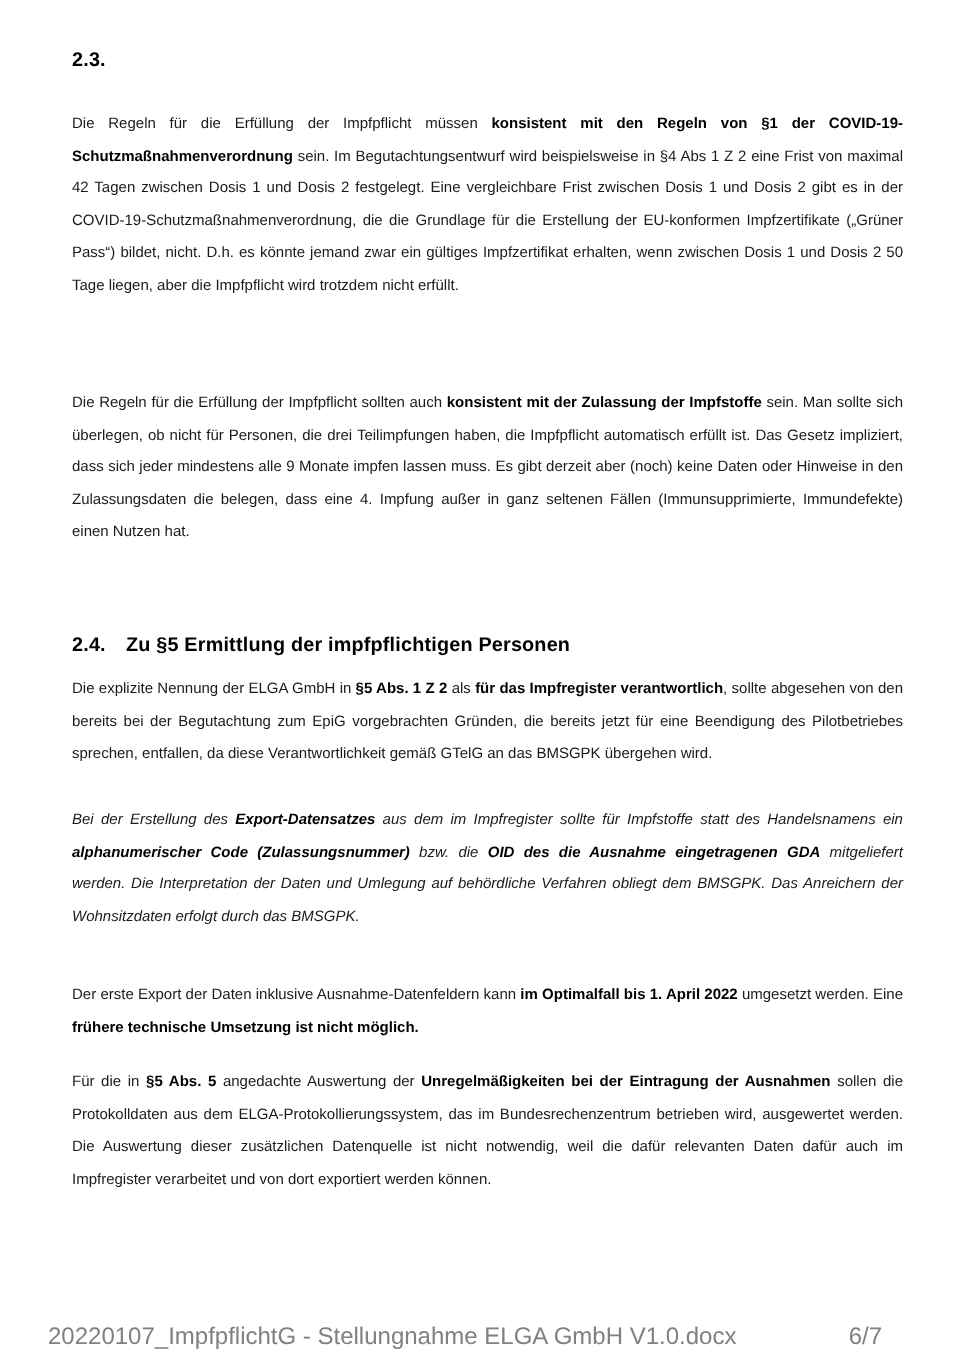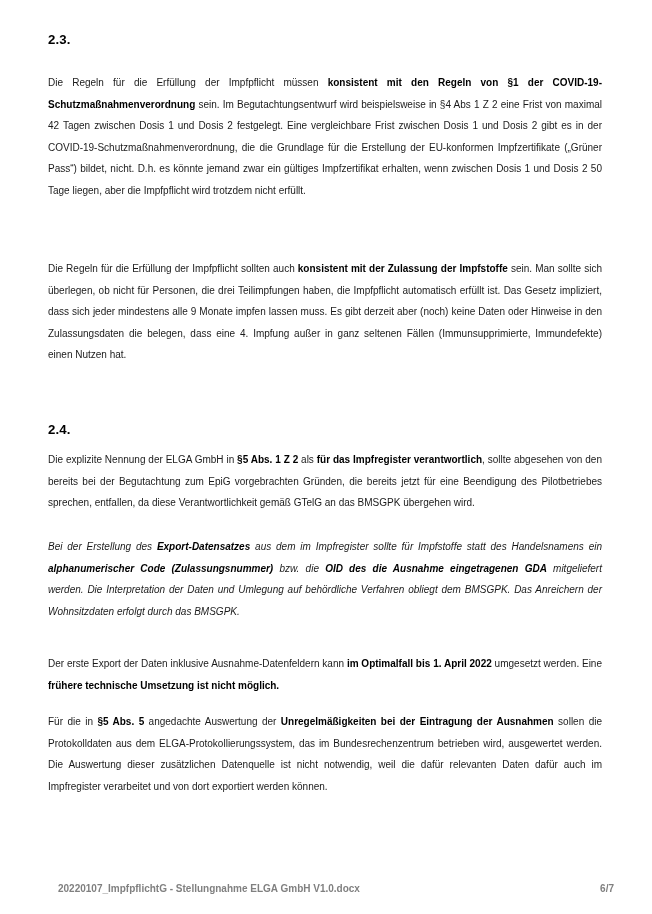--- a/index.html
+++ b/index.html
@@ -63,50 +63,50 @@
   #p1    { top: 44px; }
   #p2    { top: 230px; }
   #h24   { top: 378px; margin-top: 16px; }
   #p3    { top: 421px; }
   #p4    { top: 508px; font-style: italic; }
   #p5    { top: 625px; }
   #p6    { top: 683px; }
 
   .footer {
     position: absolute;
-    left: 58px;
+    left: 32px;
     top: 883px;
     width: 556px;
     display: flex;
     justify-content: space-between;
     align-items: baseline;
-    font-size: 10px;
+    font-size: 16px;
     color: #808080;
     font-family: "Liberation Sans", sans-serif;
-    font-weight: bold;
   }
   .footer .fname { white-space: nowrap; }
   .footer .fpage { white-space: nowrap; }
 </style>
 </head>
 <body>
 
 <div id="page">
   <div class="content">
 
     <h2 class="section-heading blk" id="h23">
       <span class="num">2.3.</span>
     </h2>
 
     <p class="para blk" id="p1"><span>Die Regeln für die Erfüllung der Impfpflicht müssen </span><b>konsistent mit den Regeln von §1 der COVID-19-Schutzmaßnahmenverordnung</b><span> sein. Im Begutachtungsentwurf wird beispielsweise in §4 Abs 1 Z 2 eine Frist von maximal 42 Tagen zwischen Dosis 1 und Dosis 2 festgelegt. Eine vergleichbare Frist zwischen Dosis 1 und Dosis 2 gibt es in der COVID-19-Schutzmaßnahmenverordnung, die die Grundlage für die Erstellung der EU-konformen Impfzertifikate („Grüner Pass“) bildet, nicht. D.h. es könnte jemand zwar ein gültiges Impfzertifikat erhalten, wenn zwischen Dosis 1 und Dosis 2 50 Tage liegen, aber die Impfpflicht wird trotzdem nicht erfüllt.</span></p>
 
     <p class="para blk" id="p2"><span>Die Regeln für die Erfüllung der Impfpflicht sollten auch </span><b>konsistent mit der Zulassung der Impfstoffe</b><span> sein. Man sollte sich überlegen, ob nicht für Personen, die drei Teilimpfungen haben, die Impfpflicht automatisch erfüllt ist. Das Gesetz impliziert, dass sich jeder mindestens alle 9 Monate impfen lassen muss. Es gibt derzeit aber (noch) keine Daten oder Hinweise in den Zulassungsdaten die belegen, dass eine 4. Impfung außer in ganz seltenen Fällen (Immunsupprimierte, Immundefekte) einen Nutzen hat.</span></p>
 
     <h2 class="section-heading blk" id="h24">
       <span class="num">2.4.</span>
+      <span>Zu §5 Ermittlung der impfpflichtigen Personen</span>
     </h2>
 
     <p class="para blk" id="p3"><span>Die explizite Nennung der ELGA GmbH in </span><b>§5 Abs. 1 Z 2</b><span> als </span><b>für das Impfregister verantwortlich</b><span>, sollte abgesehen von den bereits bei der Begutachtung zum EpiG vorgebrachten Gründen, die bereits jetzt für eine Beendigung des Pilotbetriebes sprechen, entfallen, da diese Verantwortlichkeit gemäß GTelG an das BMSGPK übergehen wird.</span></p>
 
     <p class="para blk" id="p4"><span>Bei der Erstellung des </span><b>Export-Datensatzes</b><span> aus dem im Impfregister sollte für Impfstoffe statt des Handelsnamens ein </span><b>alphanumerischer Code (Zulassungsnummer)</b><span> bzw. die </span><b>OID des die Ausnahme eingetragenen GDA</b><span> mitgeliefert werden. Die Interpretation der Daten und Umlegung auf behördliche Verfahren obliegt dem BMSGPK. Das Anreichern der Wohnsitzdaten erfolgt durch das BMSGPK.</span></p>
 
     <p class="para blk" id="p5"><span>Der erste Export der Daten inklusive Ausnahme-Datenfeldern kann </span><b>im Optimalfall bis 1. April 2022</b><span> umgesetzt werden. Eine </span><b>frühere technische Umsetzung ist nicht möglich.</b><span></span></p>
 
     <p class="para blk" id="p6"><span>Für die in </span><b>§5 Abs. 5</b><span> angedachte Auswertung der </span><b>Unregelmäßigkeiten bei der Eintragung der Ausnahmen</b><span> sollen die Protokolldaten aus dem ELGA-Protokollierungssystem, das im Bundesrechenzentrum betrieben wird, ausgewertet werden. Die Auswertung dieser zusätzlichen Datenquelle ist nicht notwendig, weil die dafür relevanten Daten dafür auch im Impfregister verarbeitet und von dort exportiert werden können.</span></p>
 

